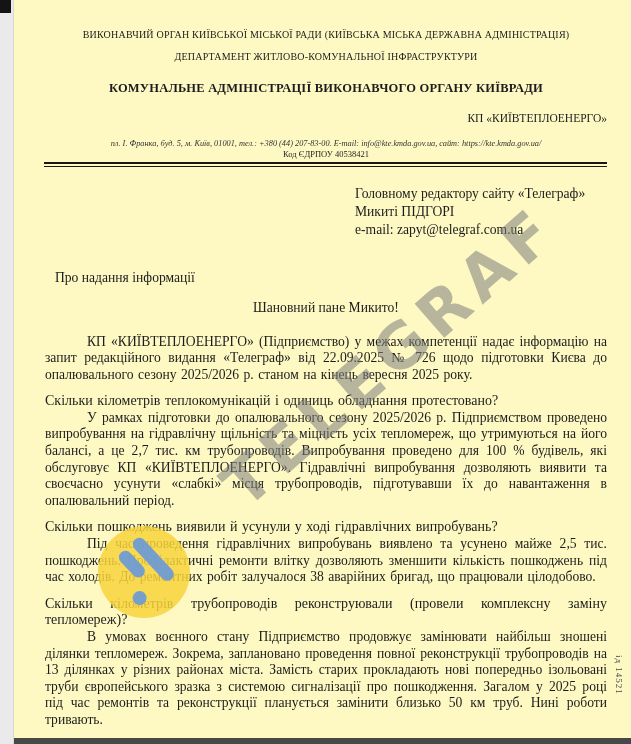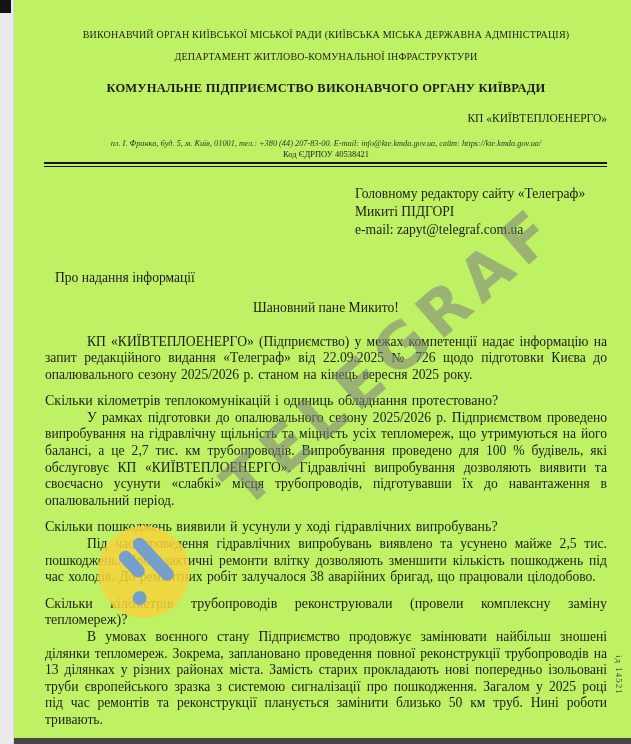--- a/index.html
+++ b/index.html
@@ -1,18 +1,18 @@
 <!DOCTYPE html>
 <html><head>
 <meta charset="utf-8">
 <style>
   html,body {margin:0;padding:0;background:#ffffff;}
   .page {
     position:relative; width:631px; height:744px;
-    background:#bef264; overflow:hidden;
+    background:#fef9c3; overflow:hidden;
     font-family:"Liberation Serif","DejaVu Serif",serif;
     color:#1c1c1c;
   }
   
   .edge-strip {position:absolute;left:0;top:0;width:13px;height:744px;background:#eaeaea;border-right:1px solid #d8d8d8;z-index:0;}
   .corner-mark {position:absolute;left:0;top:0;width:11px;height:13px;background:#141414;z-index:4;}
   .bottom-bar {position:absolute;left:14px;right:0;bottom:0;height:6px;background:#474747;z-index:4;}
   .side-id {
     position:absolute; right:7px; top:655px; z-index:4;
     writing-mode:vertical-rl; font-size:9px; color:#4a4a4a; letter-spacing:1px;
@@ -58,21 +58,21 @@
 <body>
 
 <div class="page">
 
   <div class="edge-strip"></div>
   <div class="corner-mark"></div>
 
   <div class="content">
     <div class="auth1">ВИКОНАВЧИЙ ОРГАН КИЇВСЬКОЇ МІСЬКОЇ РАДИ (КИЇВСЬКА МІСЬКА ДЕРЖАВНА АДМІНІСТРАЦІЯ)</div>
     <div class="auth2">ДЕПАРТАМЕНТ ЖИТЛОВО-КОМУНАЛЬНОЇ ІНФРАСТРУКТУРИ</div>
-    <div class="org">КОМУНАЛЬНЕ ПІДПРИЄМСТВО ВИКОНАВЧОГО ОРГАНУ КИЇВРАДИ</div>
+    <div class="org">КОМУНАЛЬНЕ АДМІНІСТРАЦІЇ ВИКОНАВЧОГО ОРГАНУ КИЇВРАДИ</div>
     <div class="kp">КП «КИЇВТЕПЛОЕНЕРГО»</div>
     <div class="addr">пл. І. Франка, буд. 5, м. Київ, 01001, тел.: +380 (44) 207-83-00. E-mail: info@kte.kmda.gov.ua, сайт: https://kte.kmda.gov.ua/</div>
     <div class="edrpou">Код ЄДРПОУ 40538421</div>
     <div class="rule"></div>
 
     <div class="recipient">
       <div>Головному редактору сайту «Телеграф»</div>
       <div>Микиті ПІДГОРІ</div>
       <div>e-mail: zapyt@telegraf.com.ua</div>
     </div>

